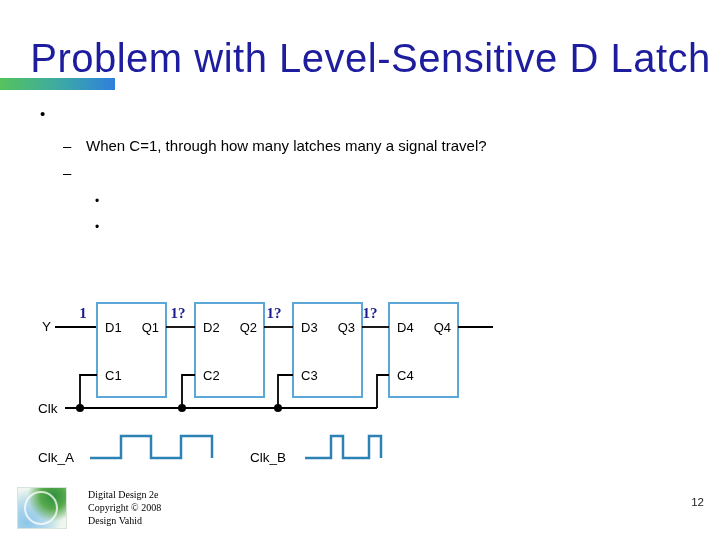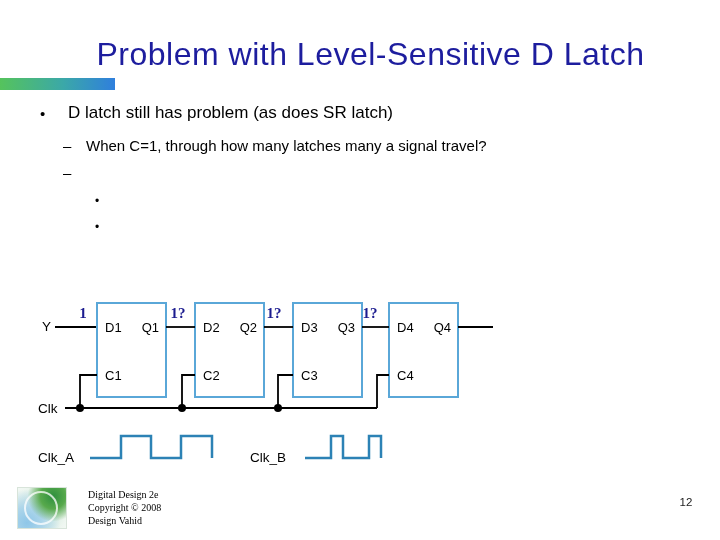--- a/index.html
+++ b/index.html
@@ -2,21 +2,21 @@
 <html><head>
 <meta charset="utf-8">
 <style>
   html,body{margin:0;padding:0;}
   body{
     width:720px;height:540px;position:relative;background:#ffffff;
     font-family:"Liberation Sans", sans-serif;overflow:hidden;
   }
   .slide-title{
     position:absolute;top:36px;left:0;right:0;text-align:center;
-    font-size:32px;color:#1d1d9e;letter-spacing:0.5px;white-space:nowrap;padding-left:21px;
+    font-size:40px;color:#1d1d9e;letter-spacing:0.5px;white-space:nowrap;padding-left:21px;
   }
   .accent-bar{
     position:absolute;top:78px;left:0;width:115px;height:12px;
     background:linear-gradient(90deg,#55c35c 0%,#3ba8a8 55%,#2f7fdd 100%);
   }
   .bullet-line{position:absolute;display:flex;align-items:flex-start;color:#000;white-space:nowrap;}
   .bullet-line .marker{flex:0 0 auto;text-align:left;}
   .lvl1{left:40px;top:103px;font-size:17px;}
   .lvl1 .marker{width:28px;font-size:15px;line-height:22px;}
   .lvl2a{left:63px;top:137px;font-size:15px;}
@@ -43,33 +43,32 @@
   }
   .footer-logo .ring{
     position:absolute;left:7px;top:4px;width:30px;height:30px;border-radius:50%;
     border:2px solid rgba(255,255,255,0.75);
   }
   .footer-text{
     position:absolute;left:88px;top:488px;
     font-family:Liberation Serif, serif;font-size:10px;line-height:13px;color:#000;
   }
   .page-number{
-    position:absolute;left:668px;top:496px;width:36px;text-align:center;
+    position:absolute;left:668px;top:496px;width:36px;text-align:right;
     font-size:11.5px;color:#222;
   }
 </style>
 </head>
 <body>
 
 <div class="slide-title">Problem with Level-Sensitive D Latch</div>
 <div class="accent-bar"></div>
 
 <div class="bullet-line lvl1">
   <span class="marker">•</span>
-  <span>D latch still has problem (as does SR latch)</span>
 </div>
 <div class="bullet-line lvl2a">
   <span class="marker">–</span>
   <span>When C=1, through how many latches many a signal travel?</span>
 </div>
 <div class="bullet-line lvl2b">
   <span class="marker">–</span>
 </div>
 <div class="bullet-line lvl3a">
   <span class="marker">•</span>

